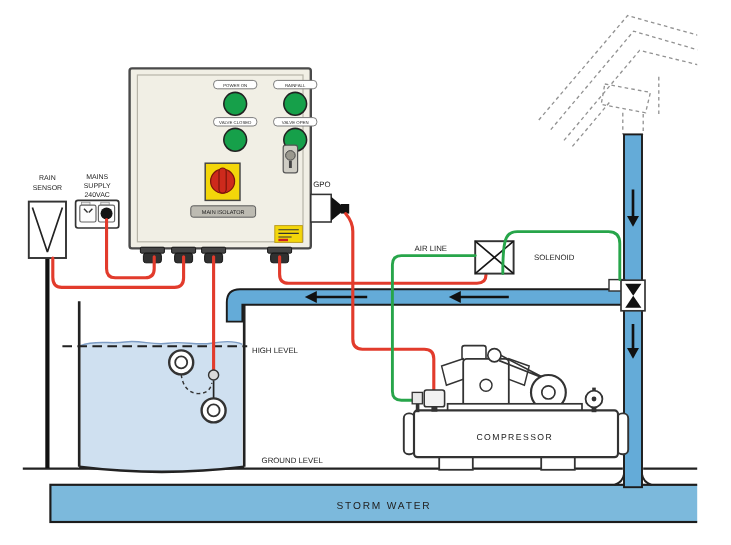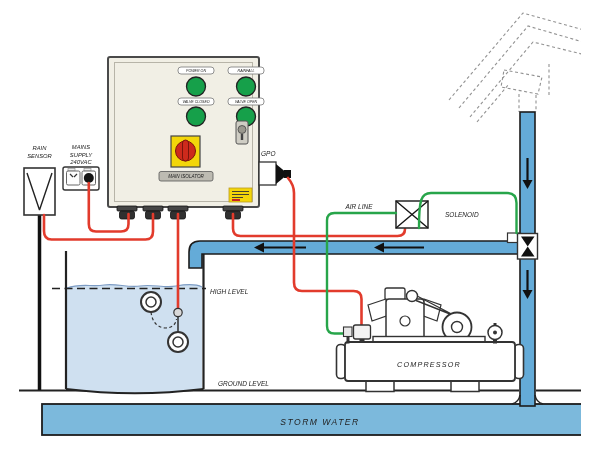--- a/index.html
+++ b/index.html
@@ -1,16 +1,16 @@
 <!DOCTYPE html>
 <html style="--pipe-blue: #64abd8; --storm-blue: #7cb9dc; --water-blue: #cfe0f0; --wire-red: #e23b2c; --air-green: #27a54a; --panel-beige: #f1efe5; --indicator-green: #16a04a; --warning-yellow: #f3d60a; --knob-red: #cd2a1c;"><head>
 <meta charset="utf-8">
 <style>
   html,body { margin:0; padding:0; background:#fff; }
-  .stage { position:relative; width:581px; height:454px; background:#fff; overflow:hidden;font-style:italic; }
+  .stage { position:relative; width:581px; height:454px; background:#fff; overflow:hidden; }
   svg { display:block; }
   .lbl { font-family:"Liberation Sans", sans-serif; fill:#222; }
   .pipe      { fill:var(--pipe-blue); stroke:#1c1c1c; stroke-width:1.6; }
   .storm     { fill:var(--storm-blue); stroke:#1c1c1c; stroke-width:1.8; }
   .water     { fill:var(--water-blue); }
   .wire      { fill:none; stroke:var(--wire-red); stroke-width:2.6; stroke-linecap:round; stroke-linejoin:round; }
   .airline   { fill:none; stroke:var(--air-green); stroke-width:2.4; stroke-linecap:round; stroke-linejoin:round; }
   .outline   { fill:#fff; stroke:#333; }
   .dashroof  { fill:none; stroke:#929292; stroke-width:1.1; stroke-dasharray:3 2.6; }
   .blackline { stroke:#222; fill:none; }

